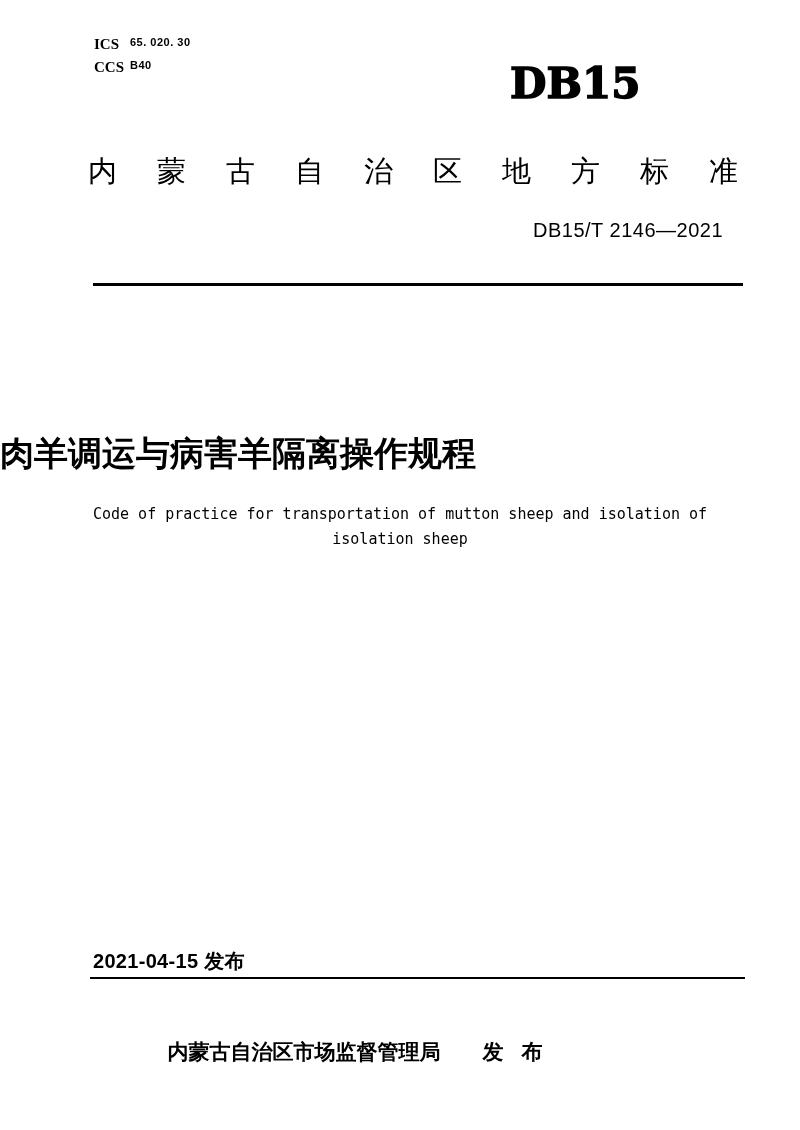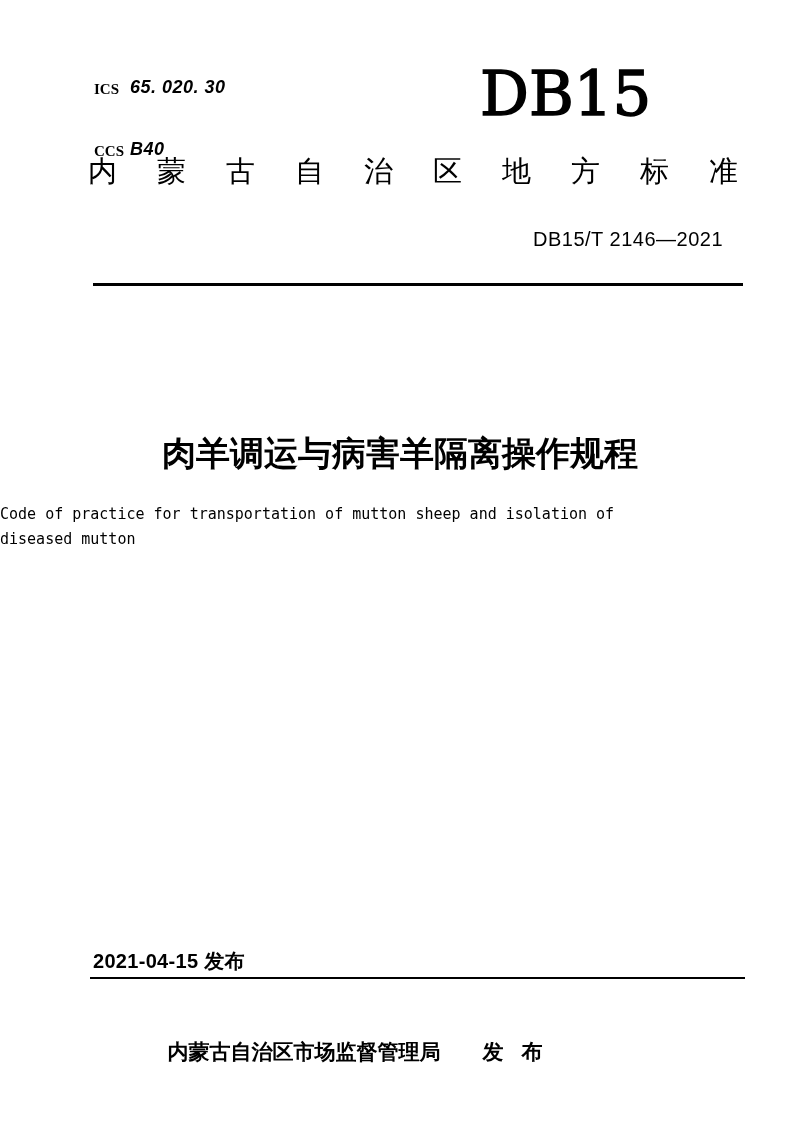--- a/index.html
+++ b/index.html
@@ -14,66 +14,67 @@
     width: 800px; height: 1130px;
     background: #ffffff;
     overflow: hidden;
   }
 
   
   .ics-block {
     position: absolute; left: 94px; top: 36px;
   }
   .ics-row {
-    display: flex; align-items: flex-end; height: 23px; margin-top: 39px;
+    display: flex; align-items: flex-start; height: 23px;
   }
   .ics-row .code-label {
     font-family: "Liberation Serif", serif;
     font-size: 15px; font-weight: 600; width: 36px;
   }
   .ics-row .code-value {
     font-family: "Liberation Sans", sans-serif;
-    font-size: 18px; font-weight: 600; letter-spacing: 0.5px; font-style: italic;
+    font-size: 11px; font-weight: 600; letter-spacing: 0.5px;
   }
 
   
   .db-logo {
-    position: absolute; left: 480px; top: 63px;
+    position: absolute; left: 510px; top: 63px;
     font-family: "DejaVu Serif", serif;
-    font-weight: normal; font-size: 61px; line-height: 1;
+    font-weight: bold; font-size: 42px; line-height: 1;
     letter-spacing: 0px;
     -webkit-text-stroke: 1.5px #000;
   }
 
   
   .standard-name {
     position: absolute; left: 88px; top: 152px; width: 650px;
     display: flex; justify-content: space-between;
     font-size: 29px; font-weight: 500; line-height: 38px;
   }
 
   
   .standard-number {
-    position: absolute; right: 77px; top: 228px;
+    position: absolute; right: 77px; top: 219px;
     font-size: 20px; font-weight: 500; letter-spacing: 0.5px;
   }
 
   .rule-top {
     position: absolute; left: 93px; top: 283px;
     width: 650px; height: 3px; background: #000;
   }
 
   
   .title-cn {
     position: absolute; left: 0; top: 433px; width: 800px;
-    text-align: center;
+    text-align: left;
     font-size: 34px; font-weight: bold; line-height: 40px;
   }
   .title-en {
     position: absolute; left: 0; top: 502px; width: 800px;
+    text-align: center;
     font-family: "DejaVu Sans Mono", monospace;
     font-size: 15px; font-weight: 500; line-height: 25px;
   }
 
   
   .dates-row {
     position: absolute; left: 93px; top: 948px; width: 652px;
     display: flex; justify-content: space-between; align-items: center;
     font-size: 20px; font-weight: 600; letter-spacing: 0.3px;
   }
@@ -123,21 +124,21 @@
     </div>
 
   <div class="standard-number">DB15/T 2146—2021</div>
 
   <div class="rule-top"></div>
 
   <div class="title-cn">肉羊调运与病害羊隔离操作规程</div>
 
   <div class="title-en">
     <div>Code of practice for transportation of mutton sheep and isolation of</div>
-    <div>diseased mutton</div>
+    <div>isolation sheep</div>
   </div>
 
   <div class="dates-row">
     <span>2021-04-15 发布</span>
   </div>
 
   <div class="rule-bottom"></div>
 
   <div class="publisher">
     <span>内蒙古自治区市场监督管理局</span>

